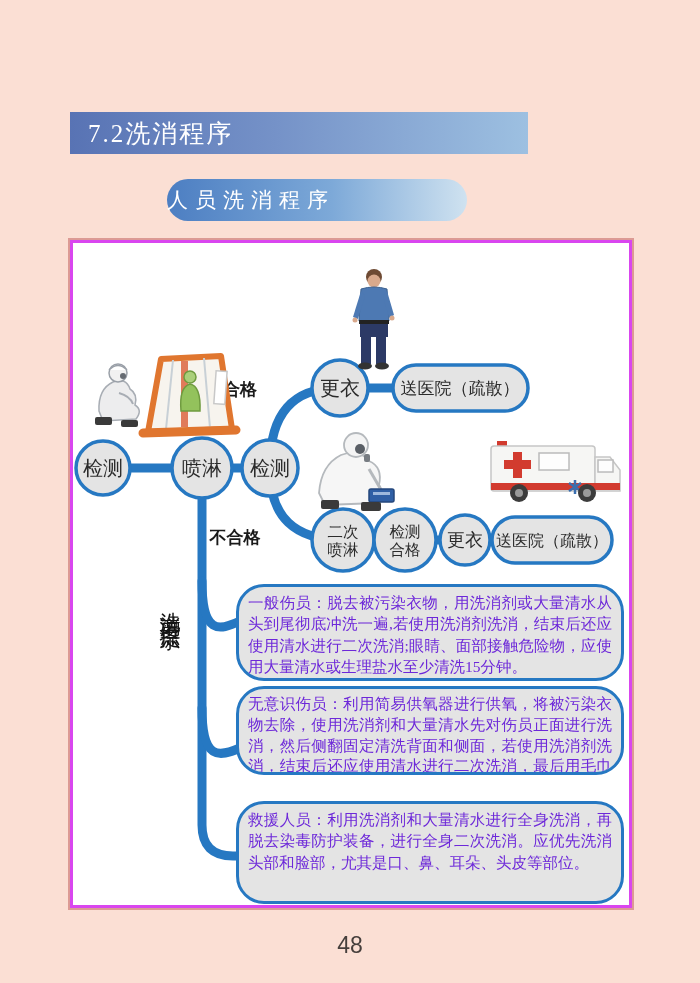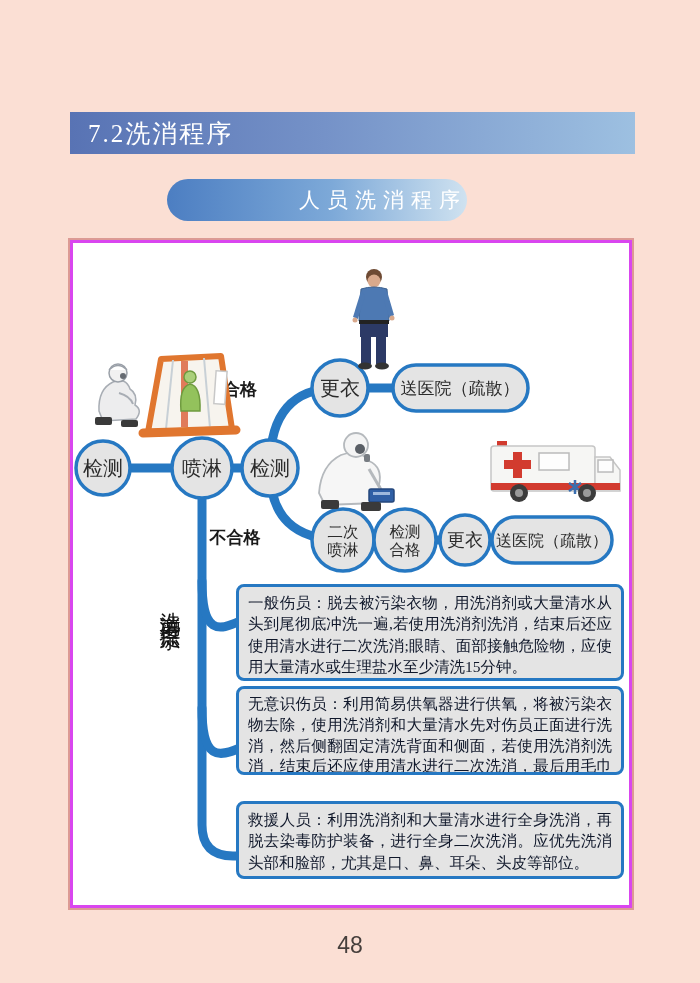--- a/index.html
+++ b/index.html
@@ -2,46 +2,46 @@
 <html><head>
 <meta charset="utf-8">
 <style>
   html,body{margin:0;padding:0;}
   body{
     width:700px;height:983px;position:relative;overflow:hidden;
     background:#fbdfd4;
     font-family:"Liberation Serif", serif;
   }
   .header-bar{
-    position:absolute;left:70px;top:112px;width:565px;height:42px;
+    position:absolute;left:70px;top:112px;width:458px;height:42px;
     background:linear-gradient(90deg,#5873b4 0%,#7592c8 45%,#9dc0e1 100%);
     display:flex;align-items:center;padding-left:18px;box-sizing:border-box;
   }
   .header-title{color:#ffffff;font-size:25px;letter-spacing:2px;}
   .pill{
     position:absolute;left:167px;top:179px;width:300px;height:42px;border-radius:21px;
     background:linear-gradient(90deg,#4c7ec2 0%,#7da9d8 55%,#cfe2f0 100%);
-    display:flex;align-items:center;justify-content:flex-end;
+    display:flex;align-items:center;justify-content:flex-start;
   }
   .pill-label{color:#ffffff;font-size:21px;letter-spacing:7px;}
   .panel{
     position:absolute;left:70px;top:240px;width:562px;height:668px;
     background:#ffffff;border:3px solid #d946ef;box-shadow:0 0 0 2px #dc9a94;
     box-sizing:border-box;
   }
   .flow-svg{position:absolute;left:0;top:0;width:556px;height:662px;}
   .note-box{
     position:absolute;left:163px;width:388px;box-sizing:border-box;
-    background:#e4e4e4;border:3px solid #2678c2;border-radius:8px;
+    background:#e4e4e4;border:3px solid #2678c2;border-radius:28px;
     padding:5px 9px;overflow:hidden;
-    font-size:15.5px;line-height:1.38;color:#0f172a;text-align:justify;
+    font-size:15.5px;line-height:1.38;color:#6d28d9;text-align:justify;
   }
   .note-1{top:341px;height:97px;}
   .note-2{top:443px;height:89px;line-height:1.34;}
-  .note-3{top:558px;height:78px;}
+  .note-3{top:558px;height:103px;}
   .side-label{
     position:absolute;left:83px;top:352px;height:150px;
     writing-mode:vertical-rl;text-orientation:upright;
     font-size:21px;letter-spacing:4px;color:#141414;
   }
   .page-number{
     position:absolute;left:0;right:0;top:932px;text-align:center;
     font-family:"Liberation Sans", sans-serif;font-size:23px;color:#463f3c;
   }
   svg text{font-family:"Liberation Serif", serif;fill:#2b2b2b;}

